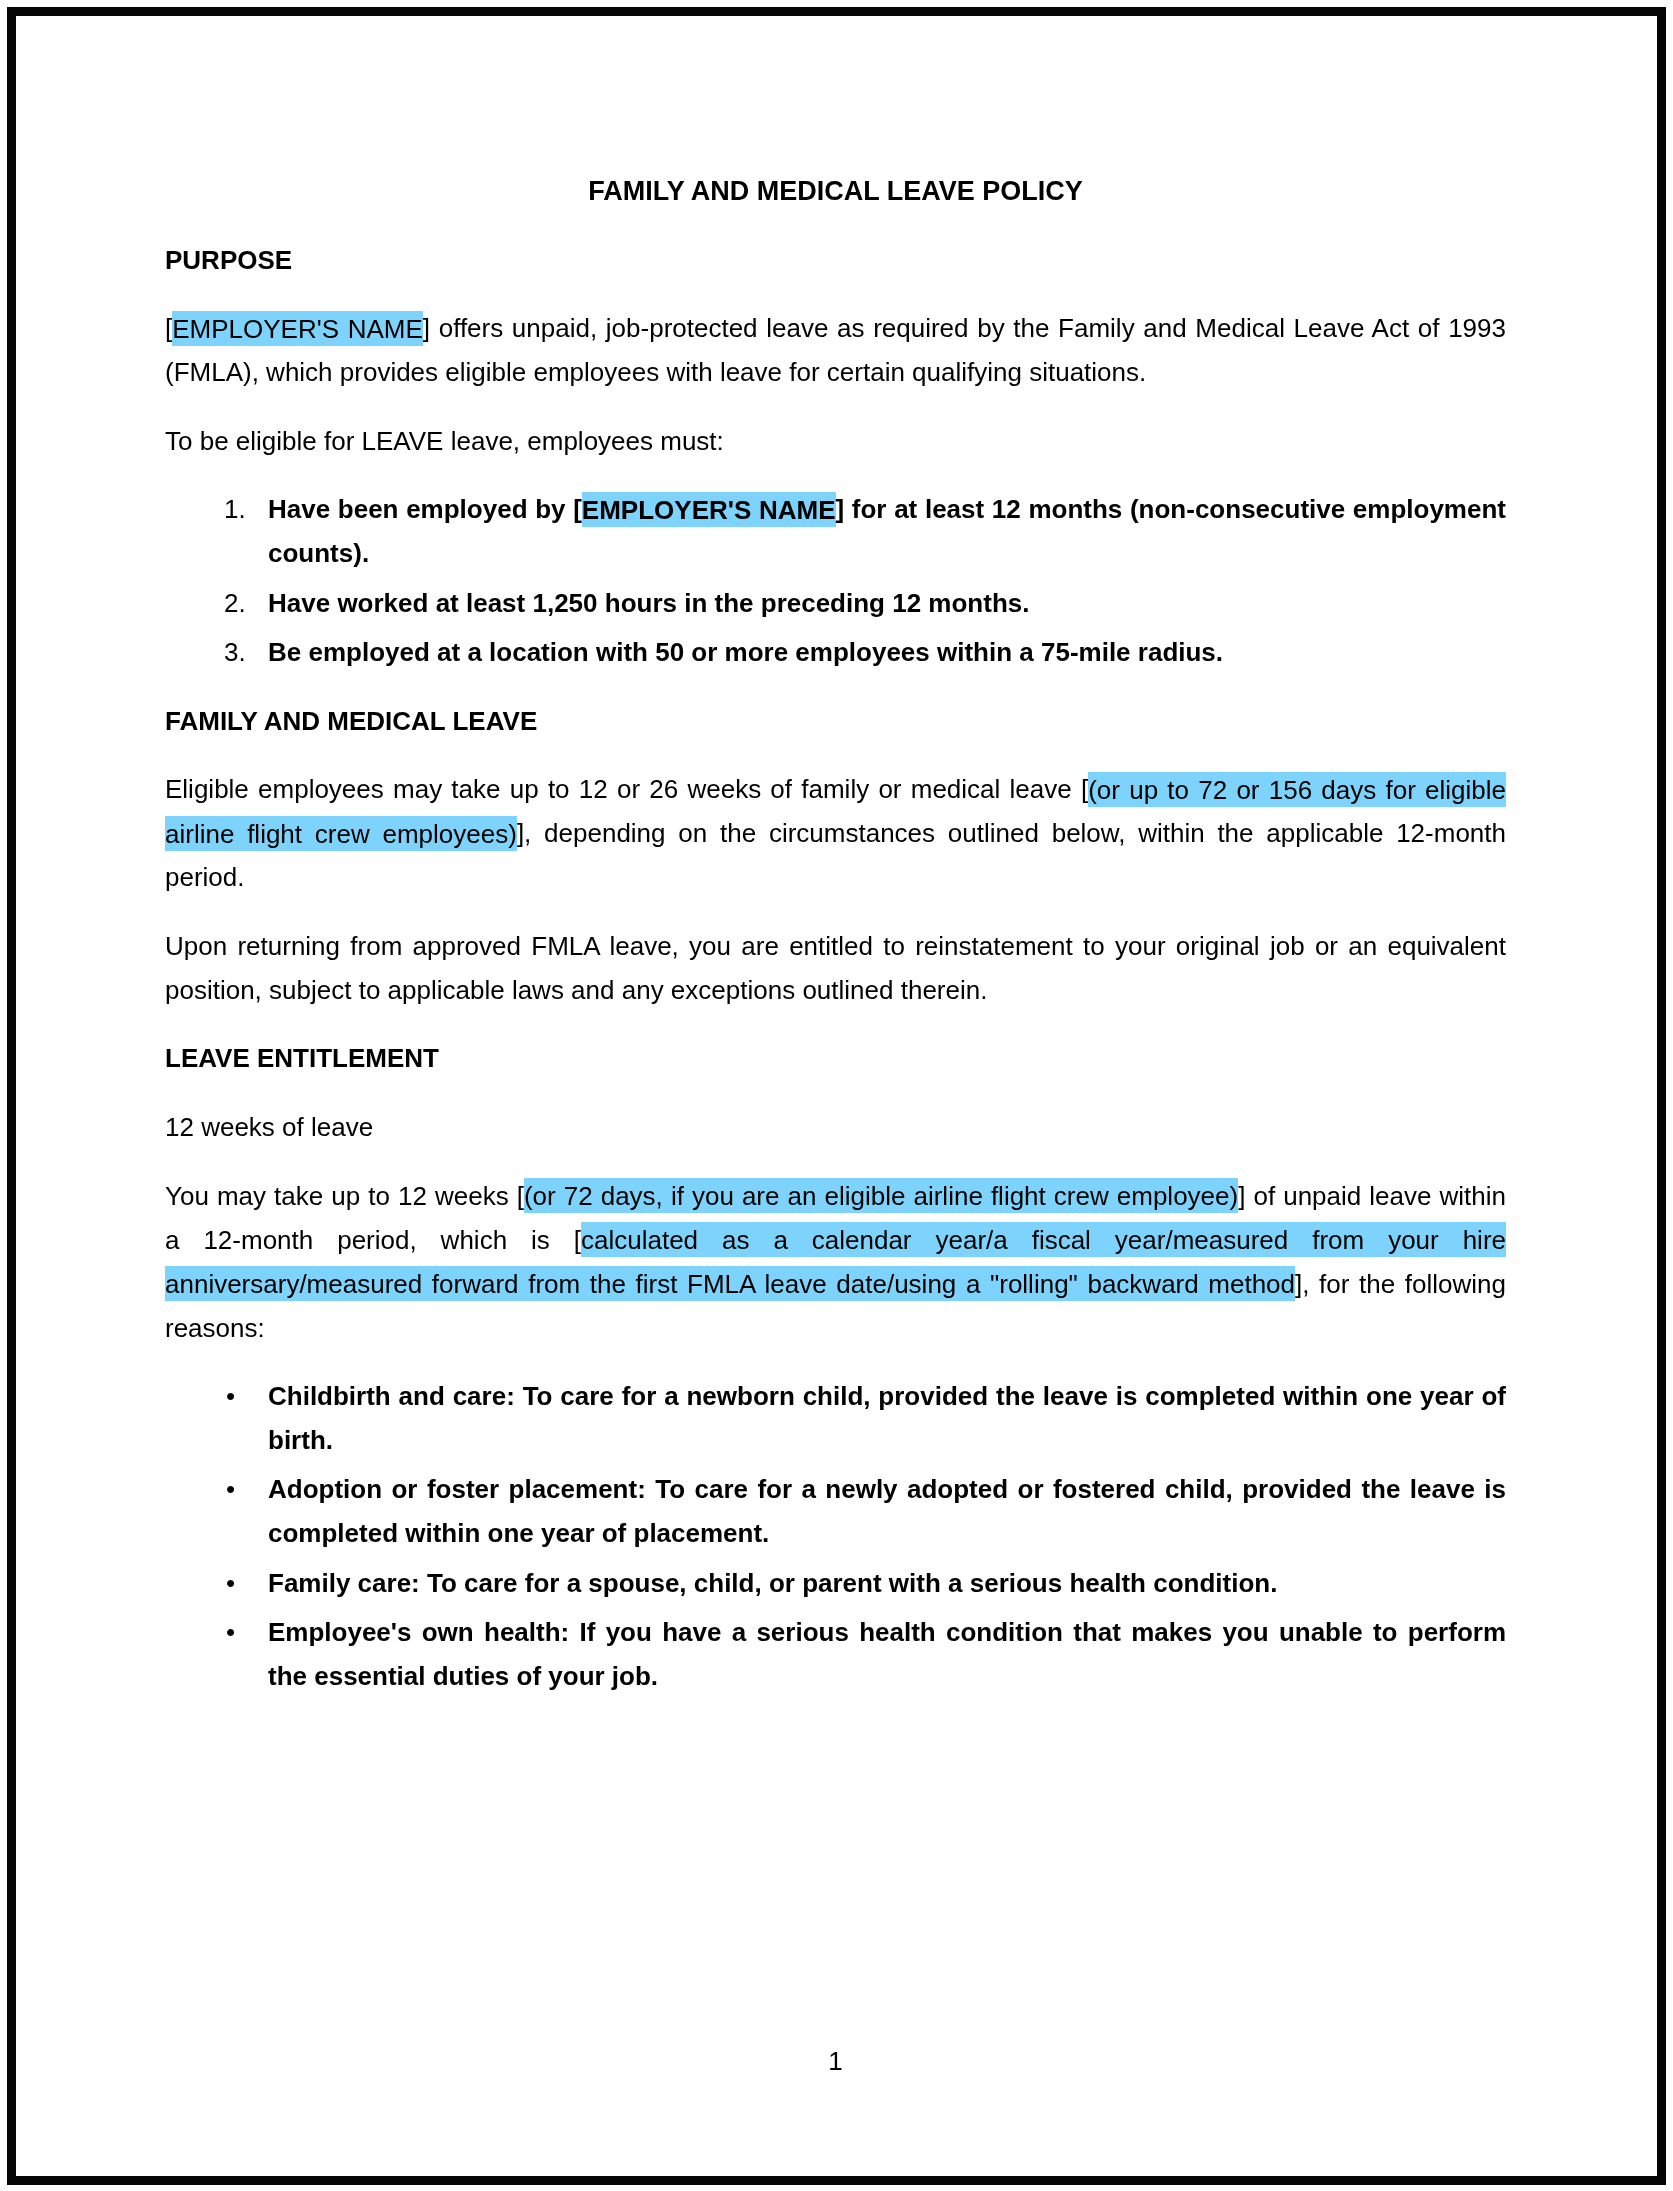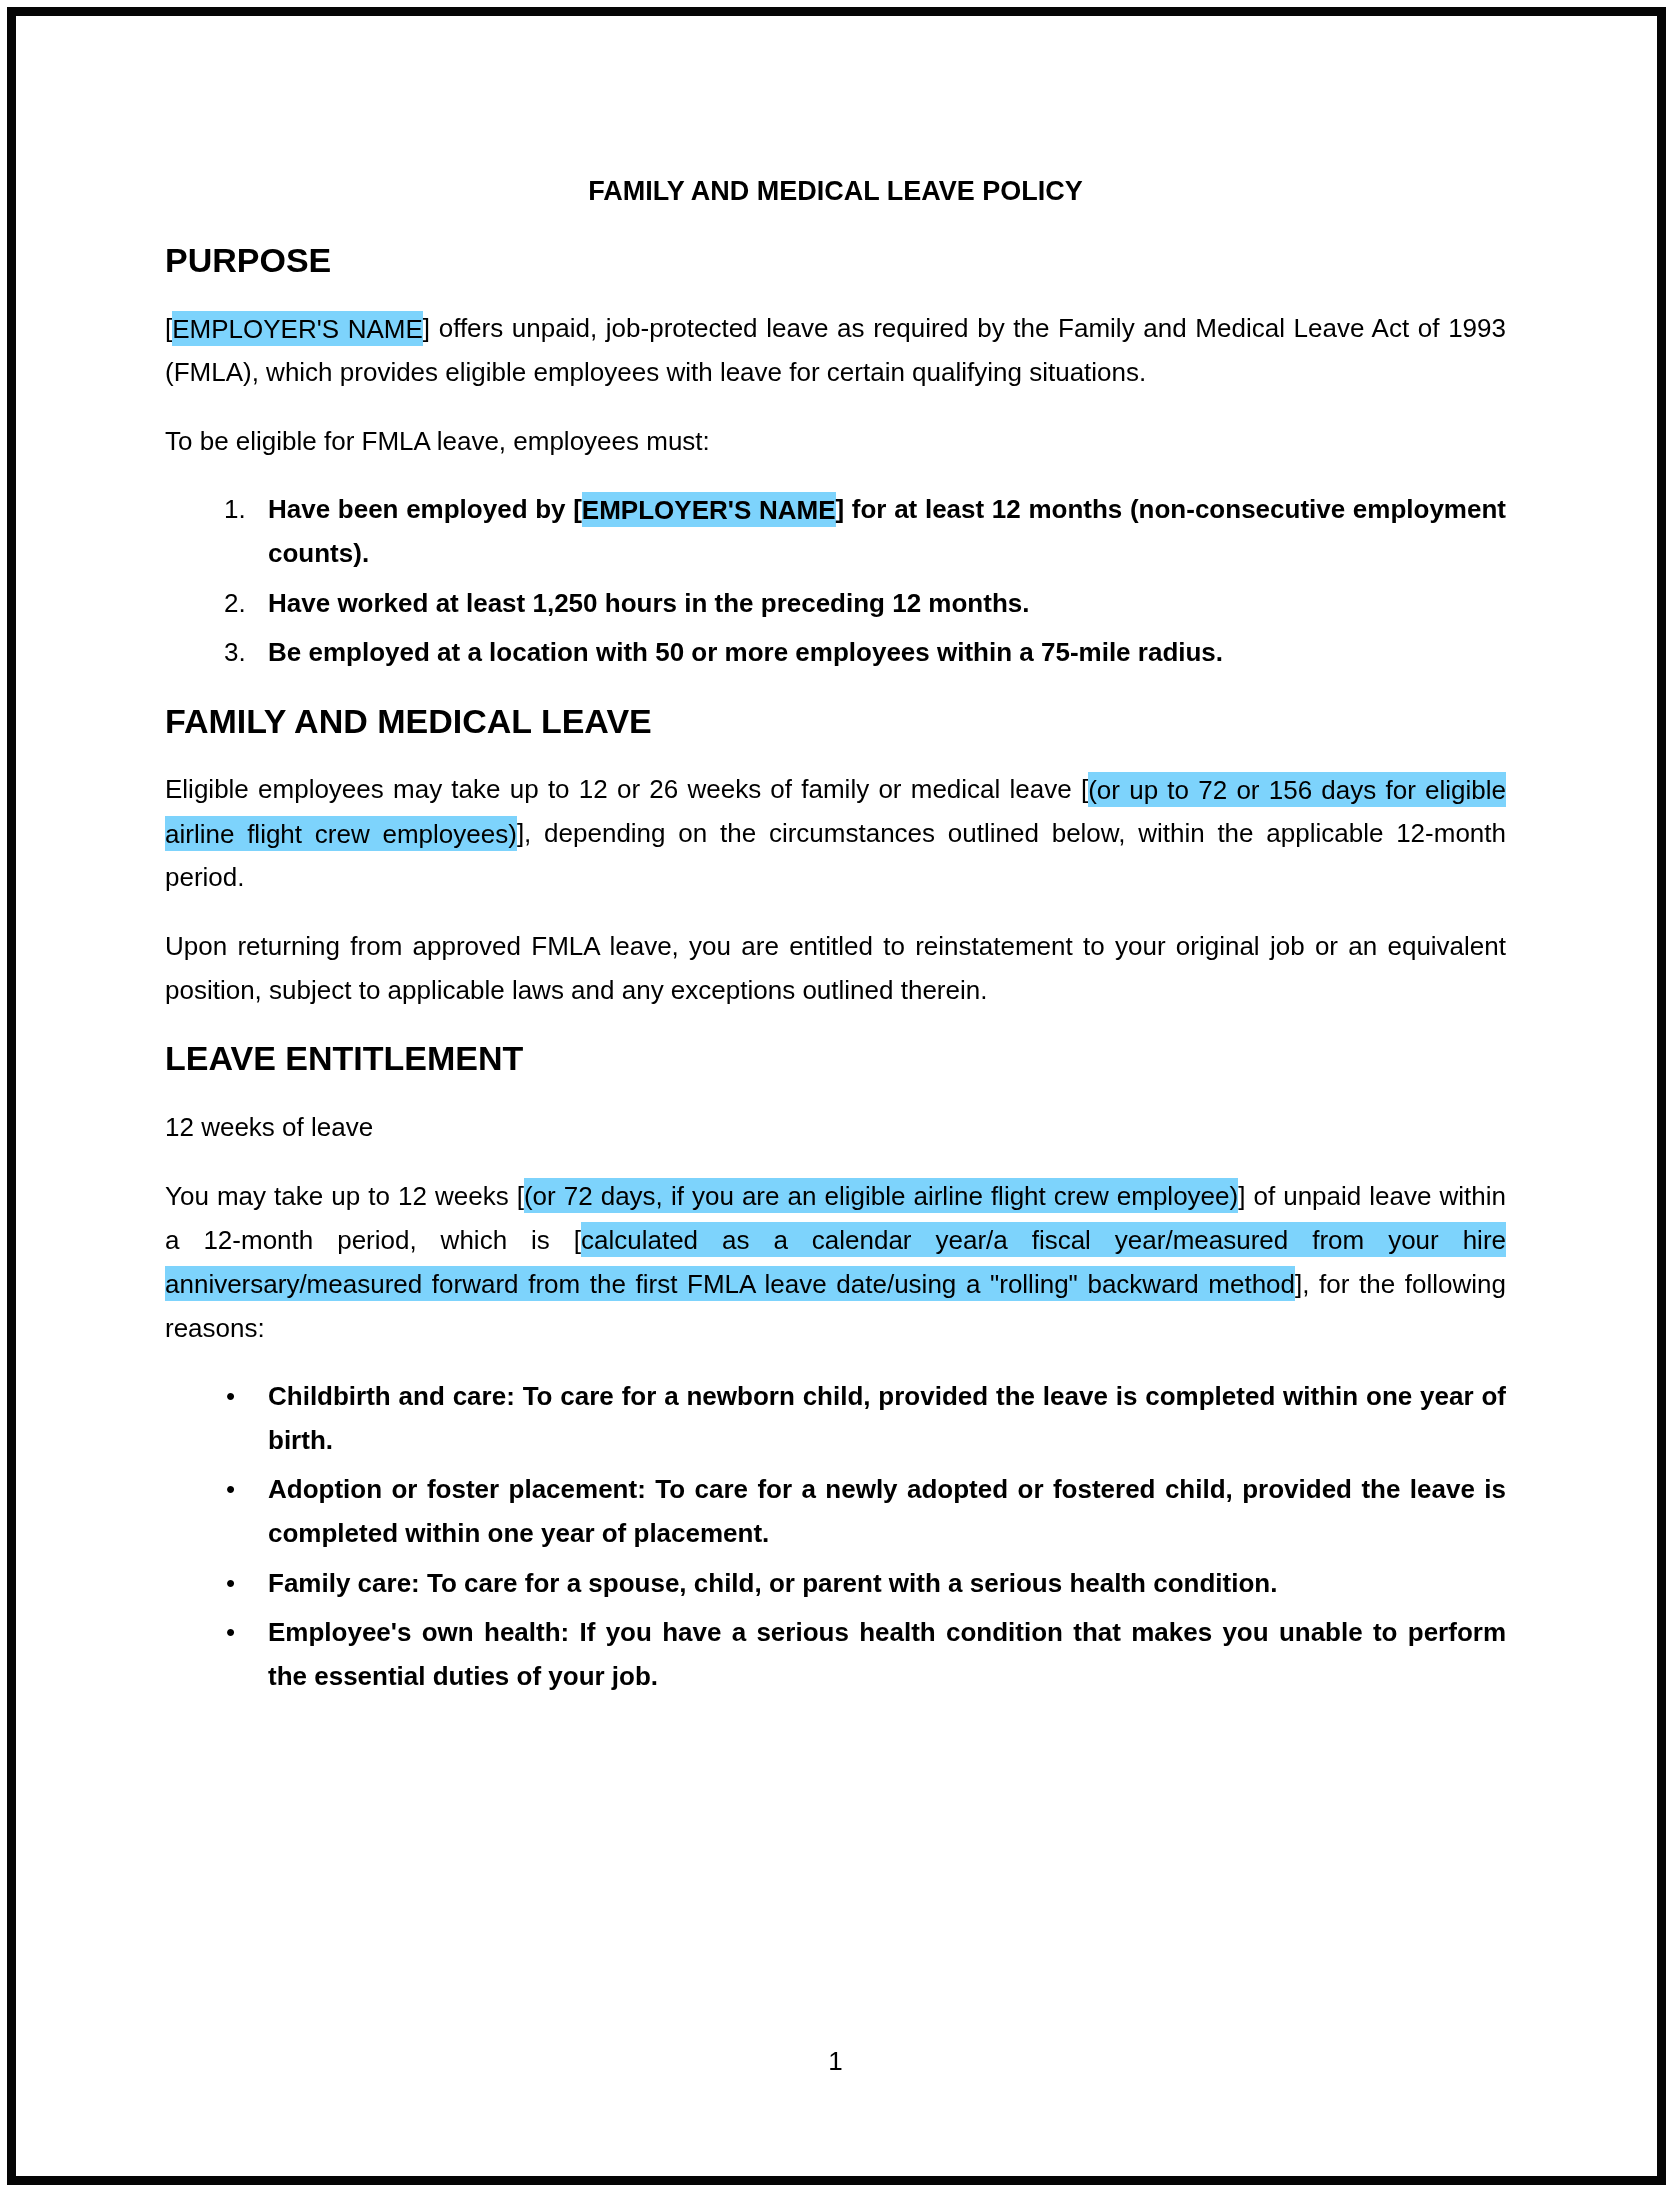--- a/index.html
+++ b/index.html
@@ -34,21 +34,21 @@
   }
   h1.doc-title {
     margin: 0 0 24.6px 0;
     font-size: 27px;
     line-height: 44px;
     font-weight: bold;
     text-align: center;
   }
   h2.section-heading {
     margin: 0 0 24.6px 0;
-    font-size: 34px;
+    font-size: 26px;
     line-height: 44px;
     font-weight: bold;
     text-align: left;
   }
   p.para {
     margin: 0 0 24.6px 0;
     text-align: justify;
   }
   p.sub-heading {
     margin: 0 0 24.6px 0;
@@ -97,21 +97,21 @@
   <div class="frame"></div>
 
   <main class="content">
 
     <h1 class="doc-title">FAMILY AND MEDICAL LEAVE POLICY</h1>
 
     <h2 class="section-heading">PURPOSE</h2>
 
     <p class="para"><span>[</span><span class="hl">EMPLOYER'S NAME</span><span>] offers unpaid, job-protected leave as required by the Family and Medical Leave Act of 1993 (FMLA), which provides eligible employees with leave for certain qualifying situations.</span></p>
 
-    <p class="para"><span>To be eligible for FMLA leave, employees must:</span></p>
+    <p class="para"><span>To be eligible for LEAVE leave, employees must:</span></p>
 
     <ol class="num-list">
       <li>
         <span class="marker">1.</span>
         <span class="li-text"><span>Have been employed by [</span><span class="hl">EMPLOYER'S NAME</span><span>] for at least 12 months (non-consecutive employment counts).</span></span>
       </li>
       <li>
         <span class="marker">2.</span>
         <span class="li-text"><span>Have worked at least 1,250 hours in the preceding 12 months.</span></span>
       </li>

